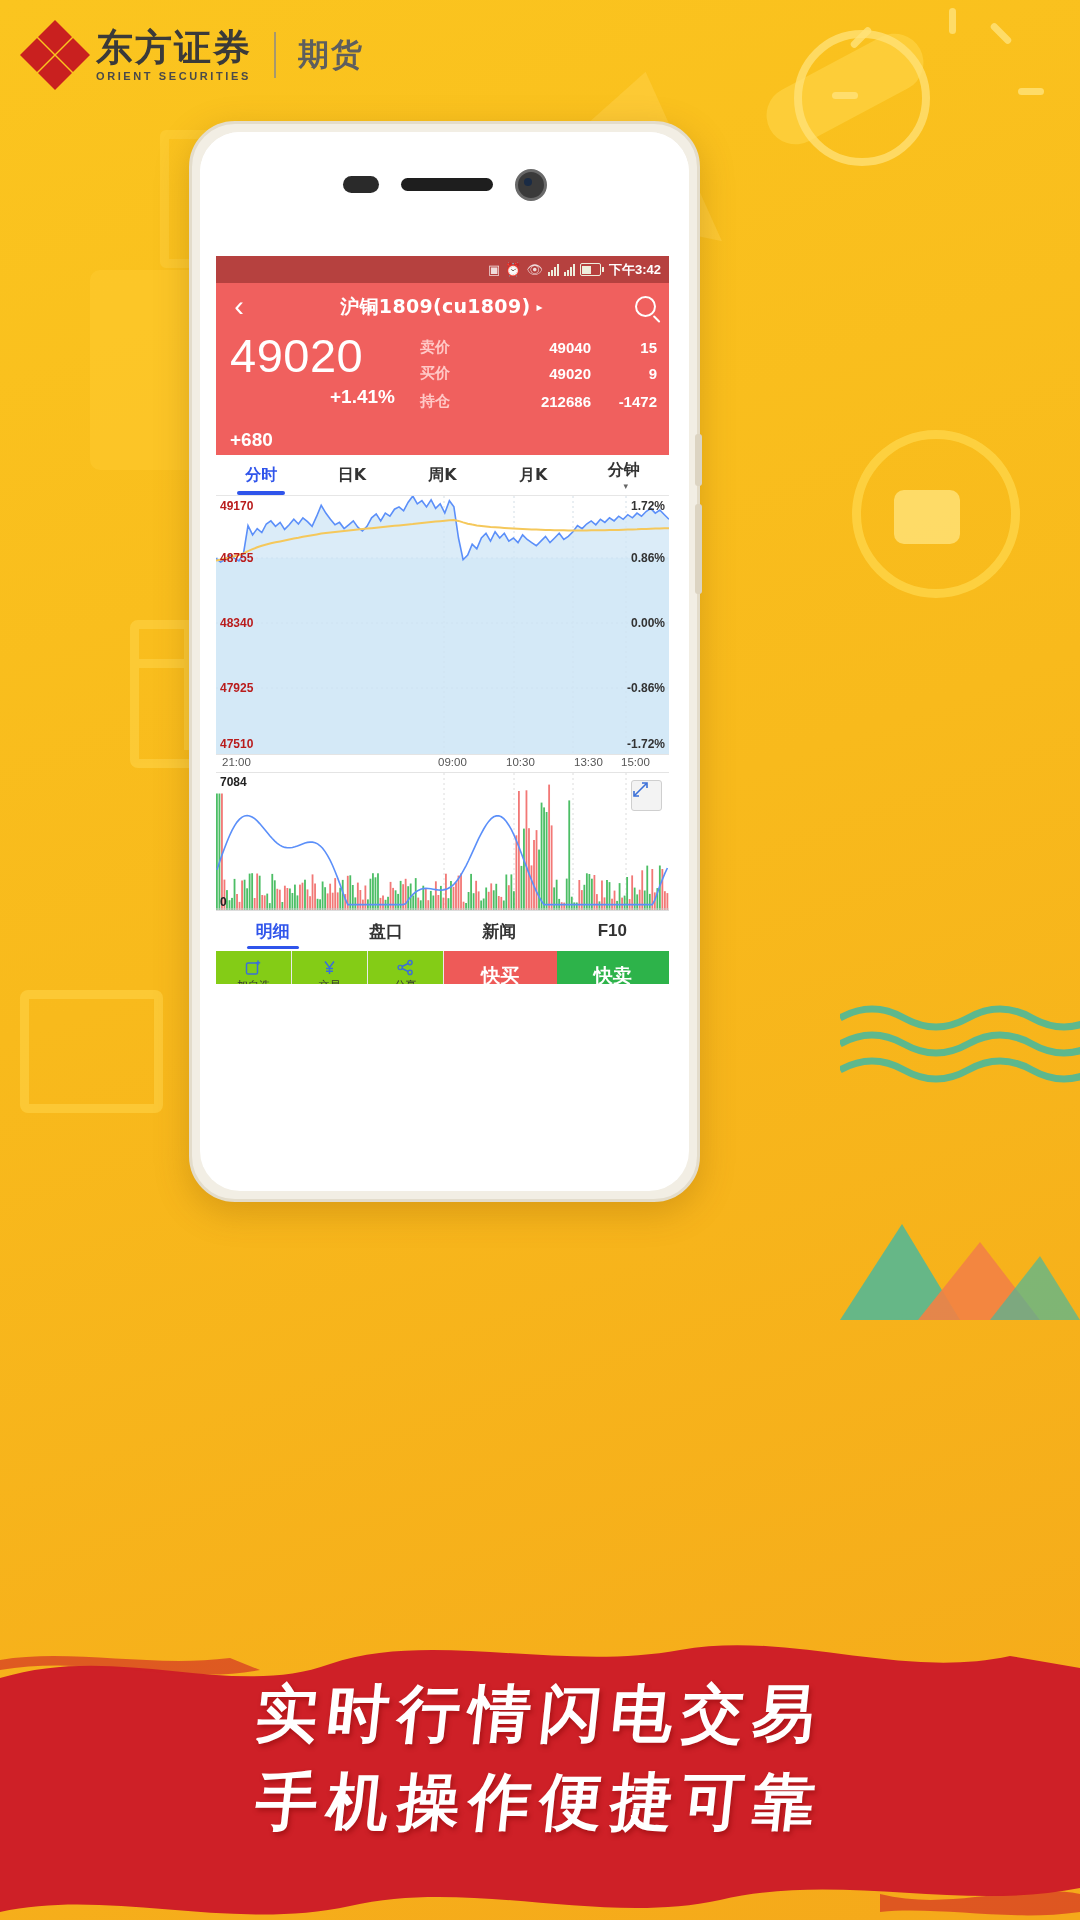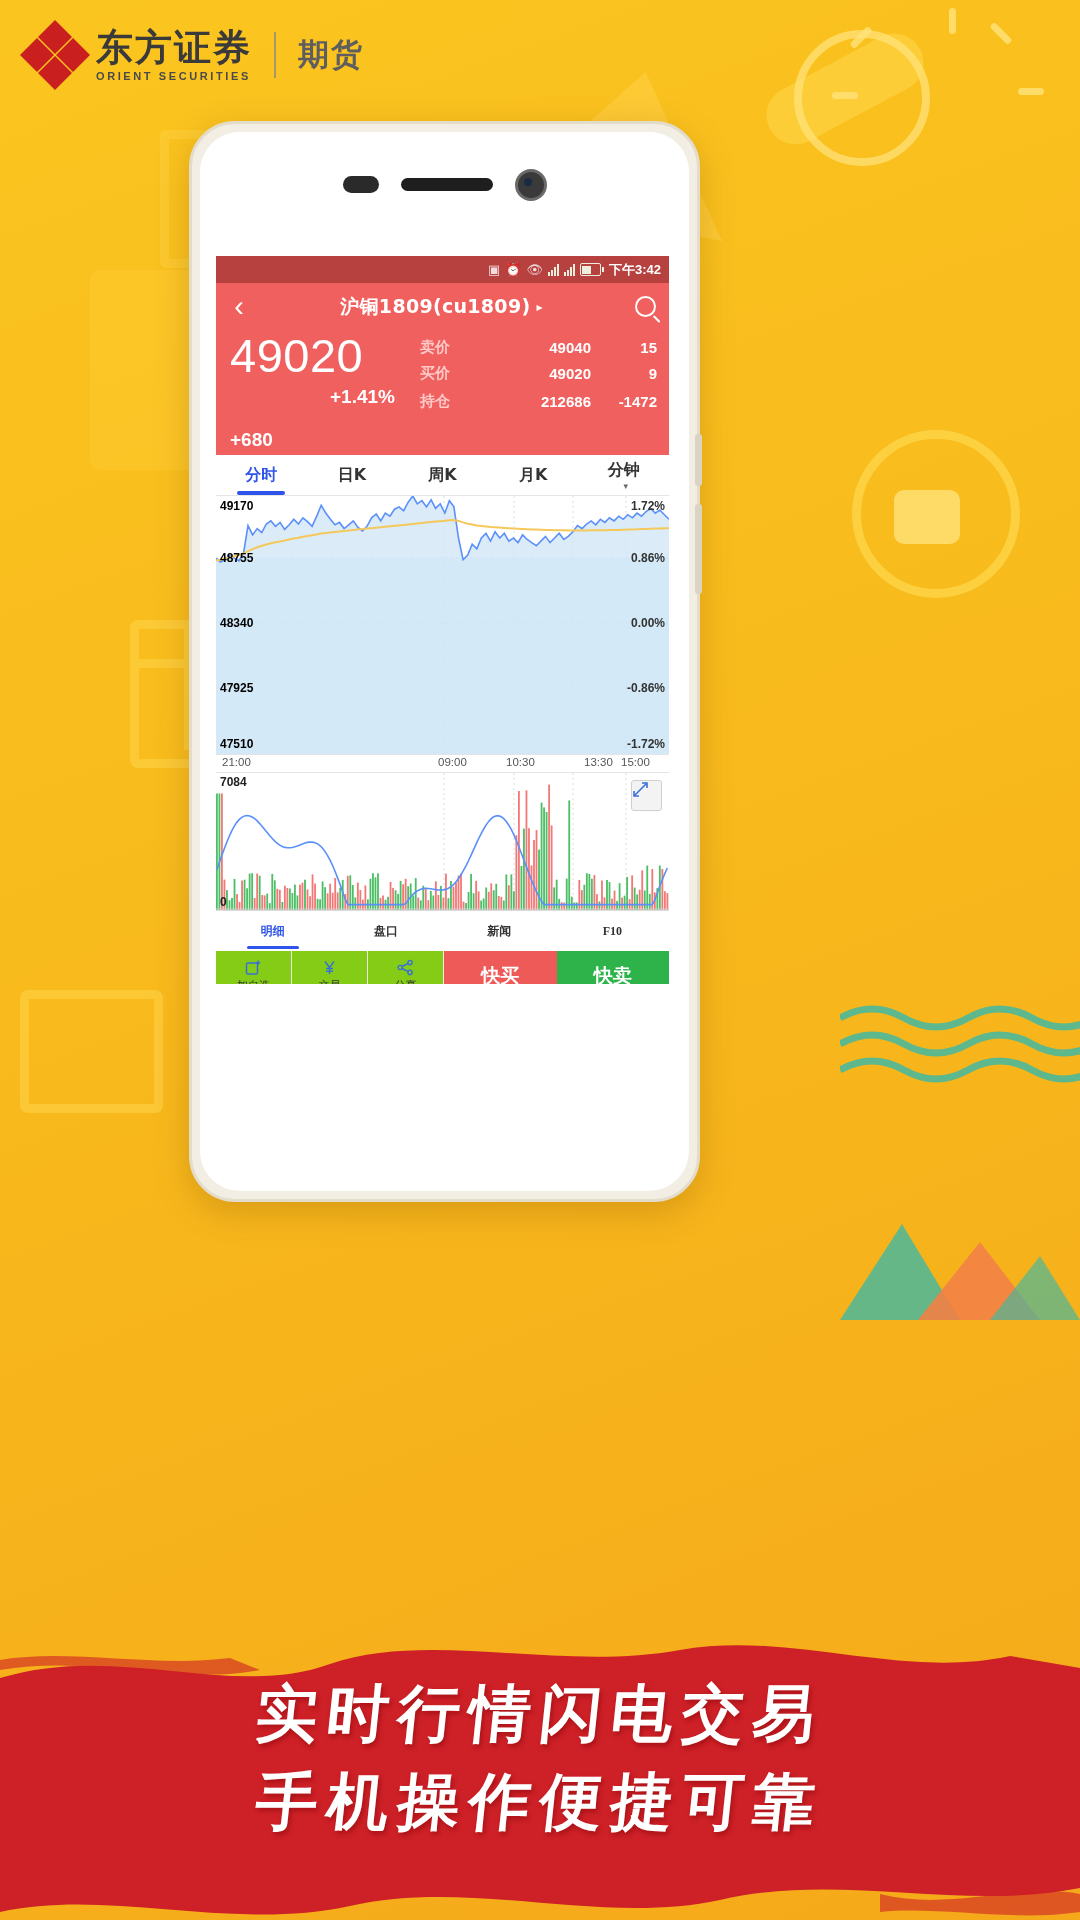--- a/index.html
+++ b/index.html
@@ -84,33 +84,33 @@
   #ctabs{display:flex;height:40px;align-items:stretch;background:#fff;border-bottom:1px solid #E6E6E6;}
   .ctab{flex:1;display:flex;flex-direction:column;align-items:center;justify-content:center;font-size:16px;color:#333;font-weight:bold;position:relative;font-family:"DejaVu Sans",sans-serif;}
   .ctab.on{color:#2F54EB;}
   .ctab.on:after{content:"";position:absolute;bottom:0;left:50%;transform:translateX(-50%);width:48px;height:4px;background:#2F54EB;border-radius:2px;}
   .ctab .car{font-size:9px;margin-left:4px;color:#666;}
 
   
   #chartwrap{position:relative;background:#fff;}
   #pricechart{position:relative;height:258px;}
   #pricechart svg{position:absolute;inset:0;}
-  .ylab{position:absolute;left:4px;font-size:12px;color:#000000;font-weight:bold;font-family:"Liberation Sans",sans-serif;}
+  .ylab{position:absolute;left:4px;font-size:12px;color:#b91c1c;font-weight:bold;font-family:"Liberation Sans",sans-serif;}
   .plab{position:absolute;right:4px;font-size:12px;color:#333;font-weight:bold;font-family:"Liberation Sans",sans-serif;}
   #timeaxis{position:relative;height:17px;border-top:1px solid #E4E4E4;border-bottom:1px solid #E4E4E4;background:#fff;}
   #timeaxis span{position:absolute;top:1px;font-size:11.5px;color:#555;font-family:"Liberation Sans",sans-serif;}
   #volchart{position:relative;height:137px;background:#fff;}
   #volchart svg{position:absolute;inset:0;}
   #vollab{position:absolute;left:4px;top:2px;font-size:12px;font-weight:bold;color:#222;}
   #vol0{position:absolute;left:4px;bottom:1px;font-size:12px;font-weight:bold;color:#222;}
   #expandbtn{position:absolute;right:7px;top:7px;width:29px;height:29px;background:#F3F3F3;border:1px solid #CFCFCF;border-radius:3px;display:flex;align-items:center;justify-content:center;}
 
   
   #btabs{display:flex;height:40px;background:#fff;border-top:1px solid #DDD;}
-  .btab{flex:1;display:flex;align-items:center;justify-content:center;font-size:12px;color:#333;font-weight:bold;position:relative;font-family:Liberation Serif, serif;}
+  .btab{flex:1;display:flex;align-items:center;justify-content:center;font-size:17px;color:#333;font-weight:bold;position:relative;font-family:Liberation Sans, sans-serif;}
   .btab.on{color:#2F54EB;}
   .btab.on:after{content:"";position:absolute;bottom:2px;left:50%;transform:translateX(-50%);width:52px;height:3.5px;background:#2F54EB;border-radius:2px;}
   #morehint{height:23px;background:#F7F7F7;border-top:1px solid #E6E6E6;border-bottom:1px solid #E6E6E6;display:flex;align-items:center;justify-content:center;font-size:13px;color:#5A6B9E;font-family:"DejaVu Sans",sans-serif;}
 
   
   #actionbar{display:flex;height:50px;background:#84cc16;}
   .act{width:75px;display:flex;flex-direction:column;align-items:center;justify-content:center;border-right:1px solid #EAEAEA;gap:2px;}
   .act .al{font-size:11px;color:#333;font-family:"DejaVu Sans",sans-serif;}
   .bigbtn{flex:1;display:flex;align-items:center;justify-content:center;color:#fff;font-size:19px;font-weight:bold;font-family:"DejaVu Sans",sans-serif;}
   #buybtn{background:#EE5A58;}
@@ -289,21 +289,21 @@
           <div class="plab" style="top:55px;">0.86%</div>
           <div class="plab" style="top:120px;">0.00%</div>
           <div class="plab" style="top:185px;">-0.86%</div>
           <div class="plab" style="top:241px;">-1.72%</div>
         </div>
 
         <div id="timeaxis">
           <span style="left:6px;">21:00</span>
           <span style="left:222px;">09:00</span>
           <span style="left:290px;">10:30</span>
-          <span style="left:368px;">13:30</span>
+          <span style="left:358px;">13:30</span>
           <span style="left:405px;">15:00</span>
         </div>
 
         <div id="volchart">
           <svg viewBox="0 0 453 137" preserveAspectRatio="none">
             <rect x="0" y="0" width="453" height="137" fill="#FFFFFF"></rect>
             <g stroke="#DCDCDC" stroke-width="1" stroke-dasharray="2,3">
               <line x1="228" y1="0" x2="228" y2="137"></line>
               <line x1="298" y1="0" x2="298" y2="137"></line>
               <line x1="357" y1="0" x2="357" y2="137"></line>

